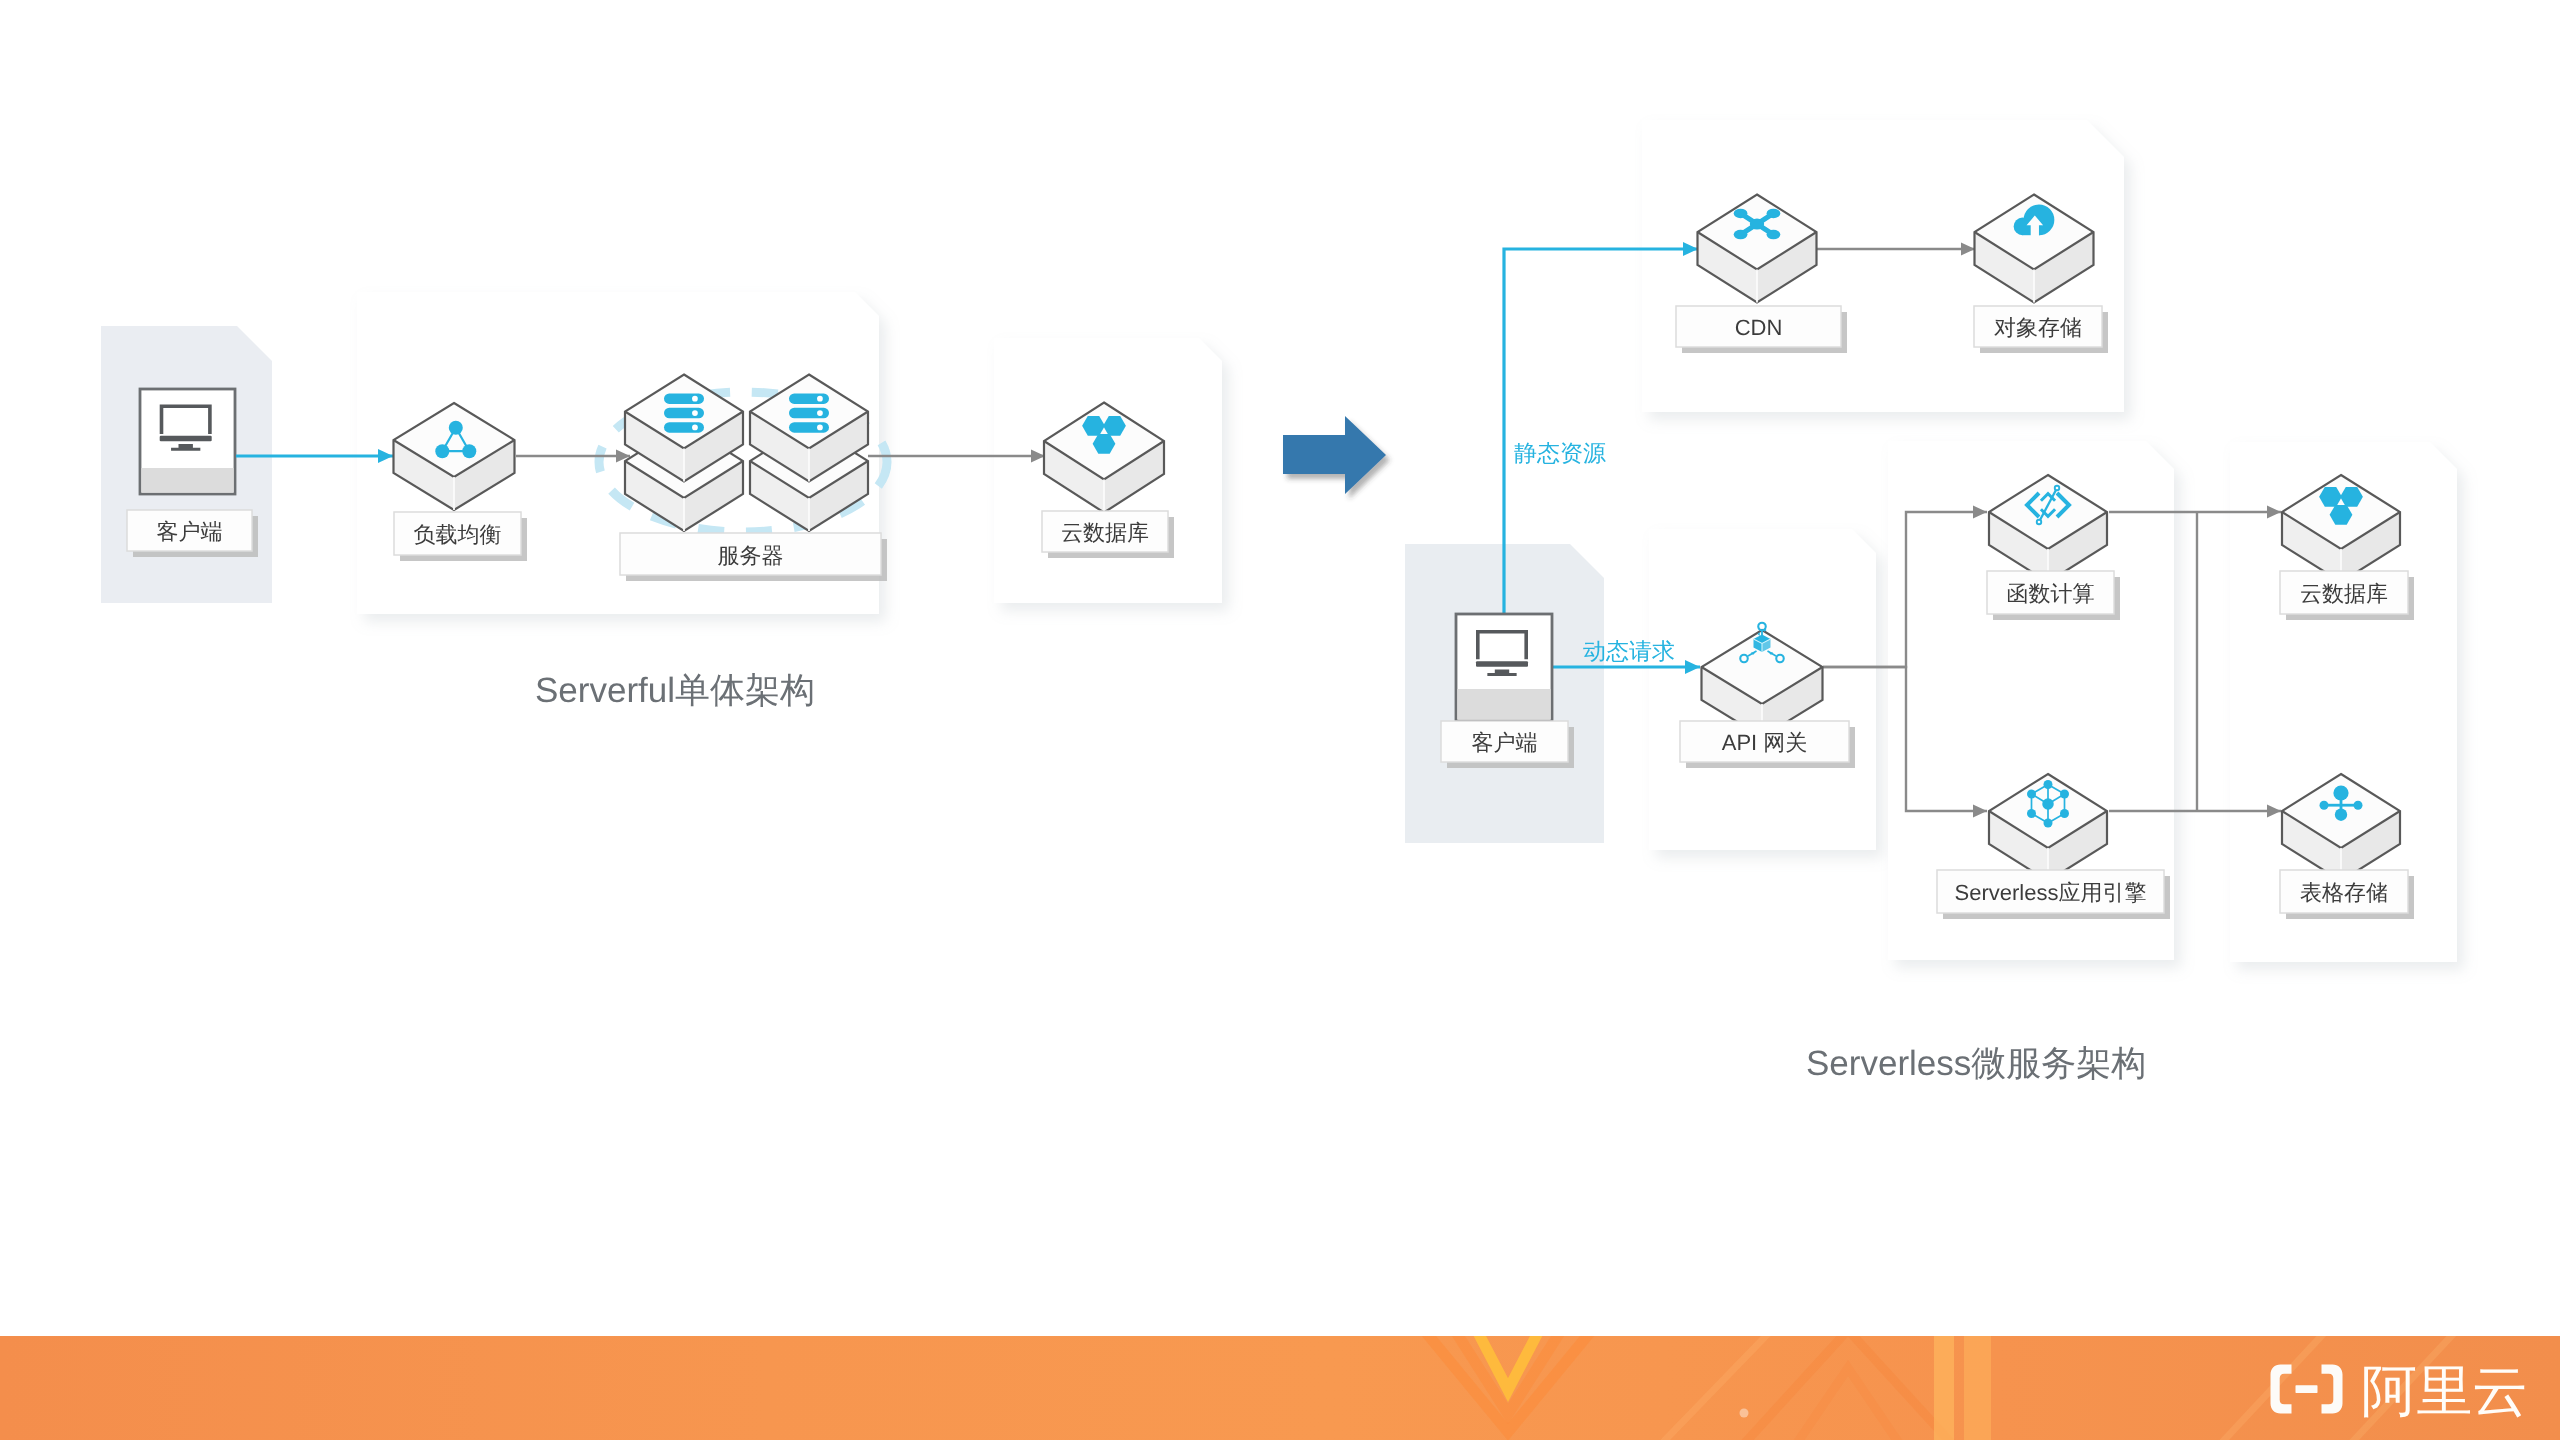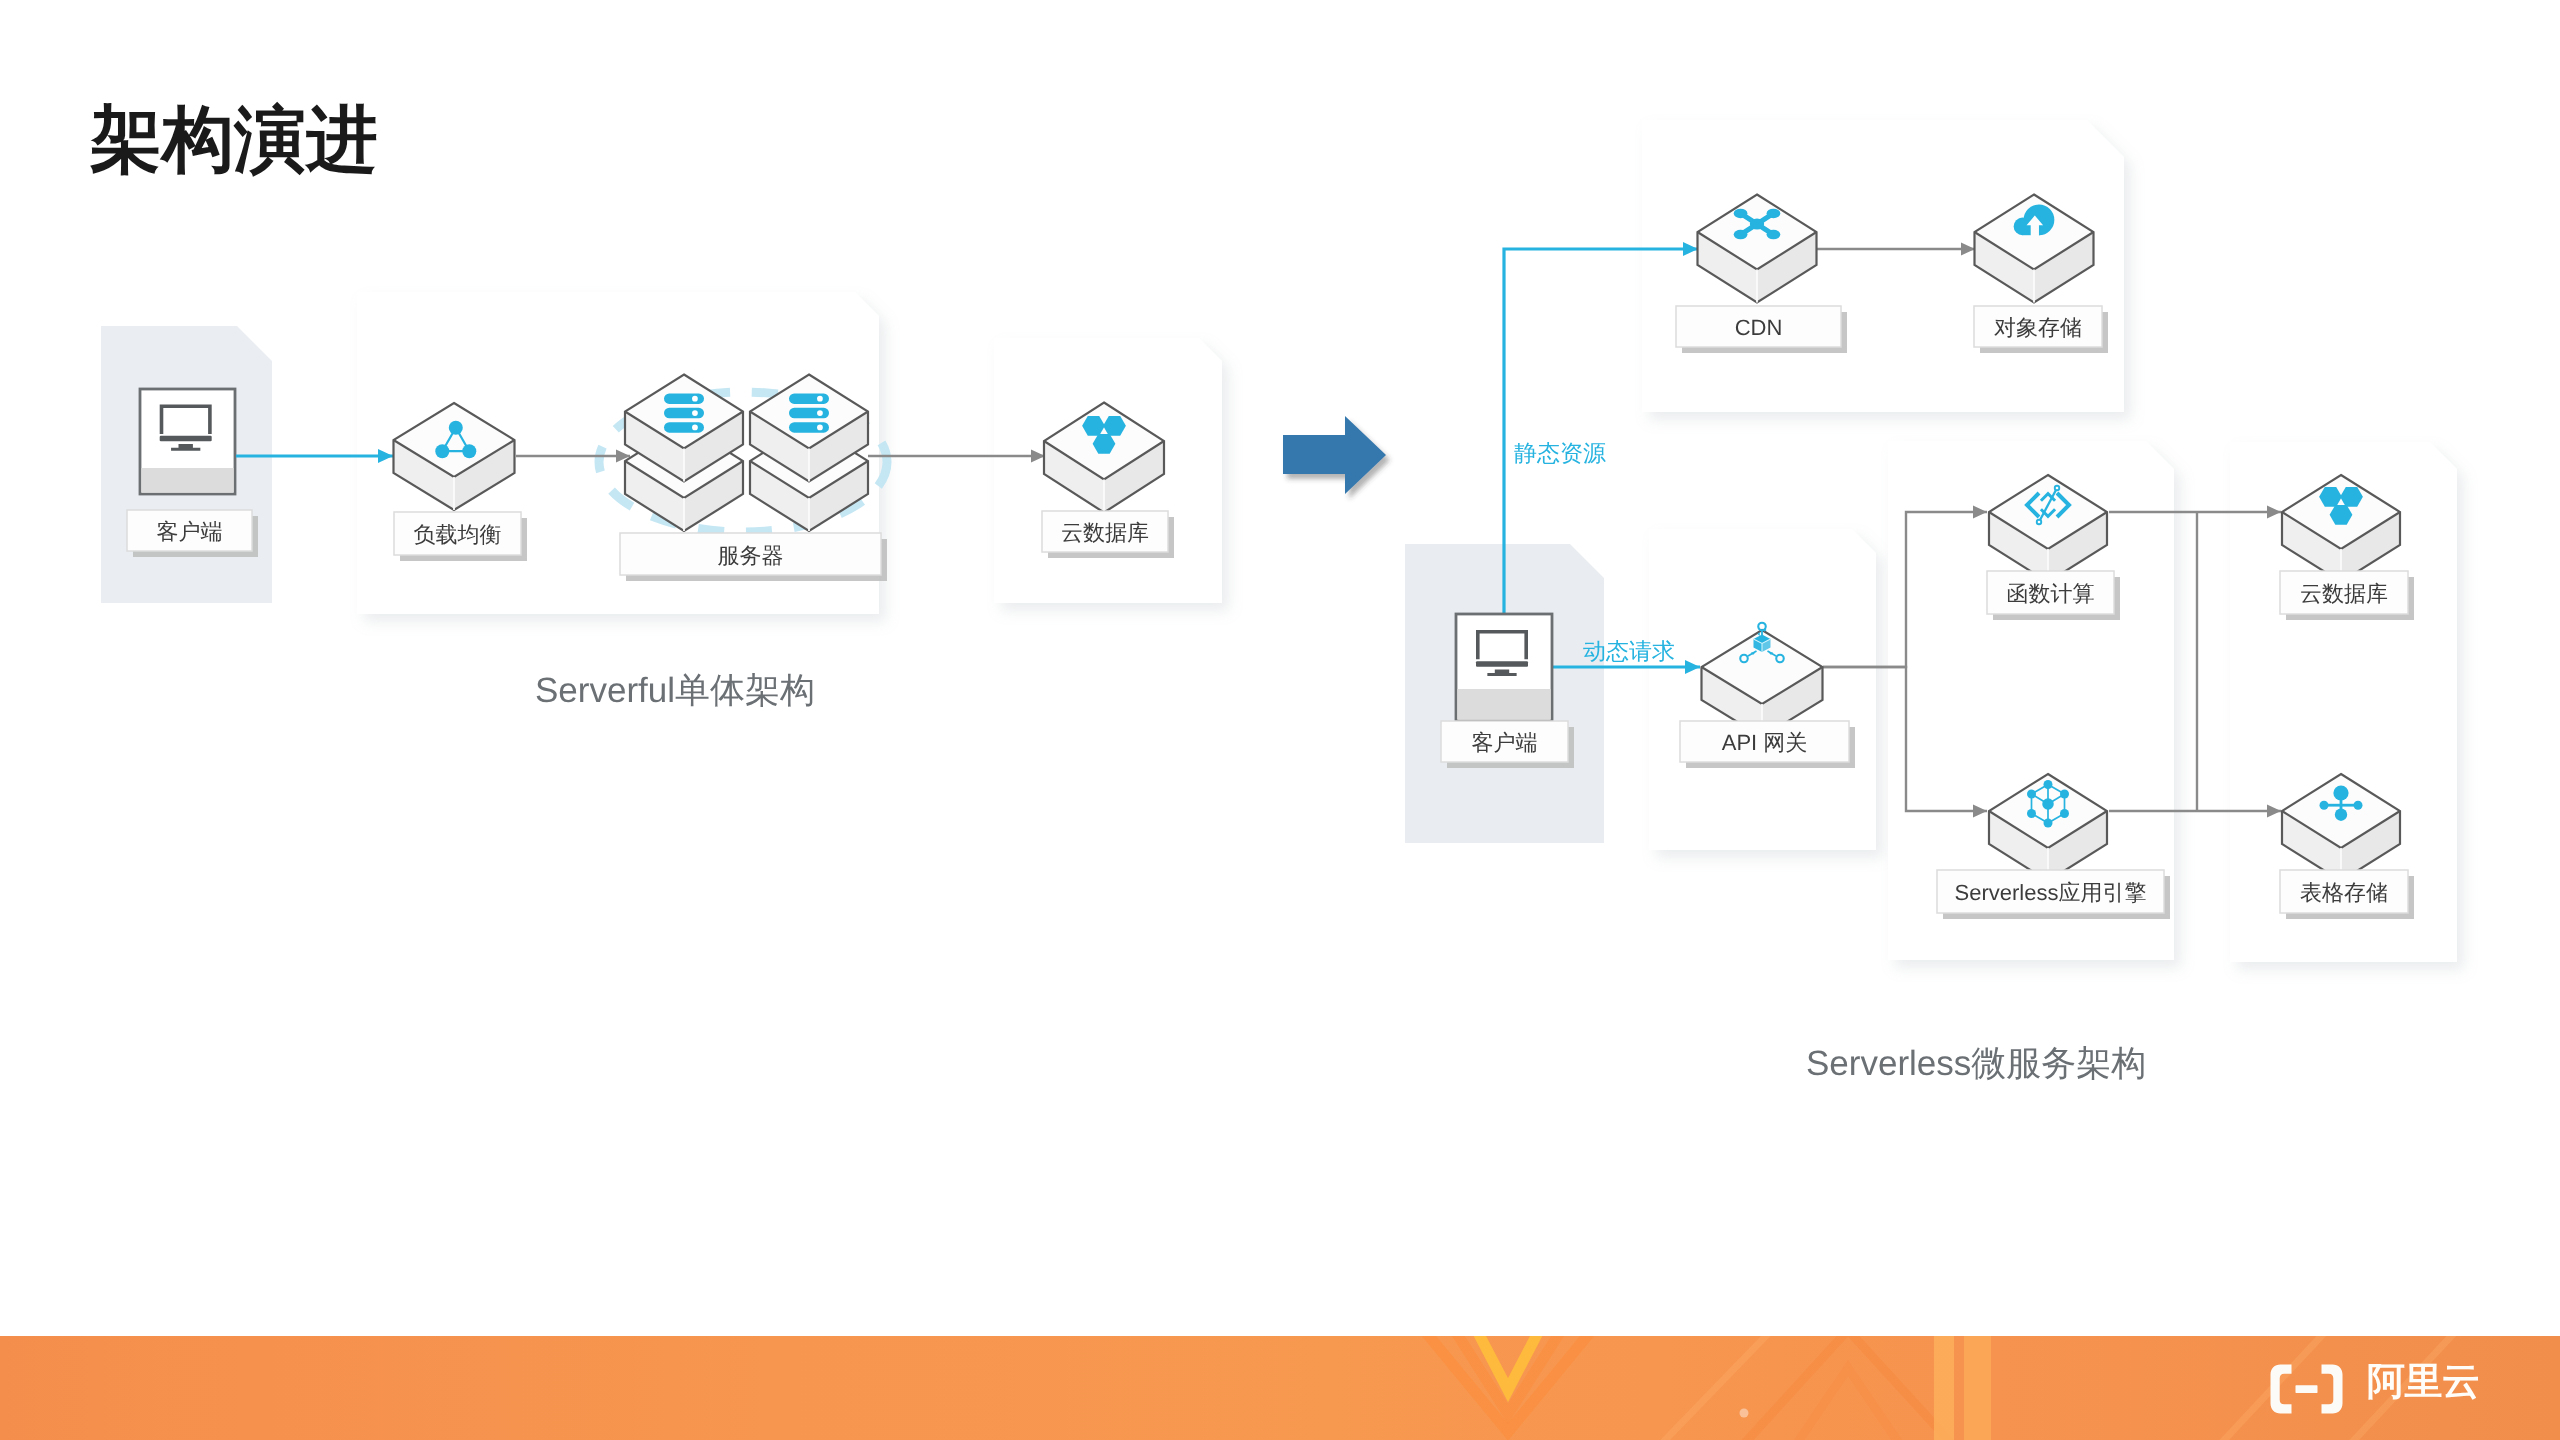--- a/index.html
+++ b/index.html
@@ -6,27 +6,26 @@
 body{width:2560px;height:1440px;overflow:hidden;position:relative;
      font-family:"Liberation Sans",sans-serif;
      -webkit-font-smoothing:antialiased;text-rendering:geometricPrecision;}
 svg text{-webkit-font-smoothing:antialiased;}
 #stage{position:absolute;left:0;top:0;width:2560px;height:1440px;background:#fff;}
 #title{position:absolute;left:90px;top:104px;font-size:72px;font-weight:700;
        color:#1a1a1a;line-height:1;opacity:0.999;}
 svg.lay{position:absolute;left:0;top:0;width:2560px;height:1440px;overflow:visible;opacity:0.999;}
 #footer{position:absolute;left:0;top:1336px;width:2560px;height:104px;overflow:hidden;}
 #brandwrap{position:absolute;left:2270px;top:1364px;display:flex;align-items:flex-start;}
-#brandtext{color:#fffdf9;font-size:38px;font-weight:700;letter-spacing:-0.5px;line-height:1;margin-left:24px;margin-top:-1px;}
+#brandtext{color:#fffdf9;font-size:56px;font-weight:400;letter-spacing:-0.5px;line-height:1;margin-left:18px;margin-top:-1px;}
 </style>
 </head>
 <body>
 
 <div id="stage">
-<div id="title">架构演进</div>
 <svg class="lay" viewBox="0 0 2560 1440">
       <defs>
 <filter id="pshadow" x="-15%" y="-15%" width="140%" height="140%">
   <feDropShadow dx="7" dy="8" stdDeviation="7" flood-color="#9aa3ab" flood-opacity="0.20"></feDropShadow>
 </filter>
 <filter id="bashadow" x="-25%" y="-25%" width="160%" height="170%">
   <feDropShadow dx="4" dy="5" stdDeviation="2.5" flood-color="#3a3a3a" flood-opacity="0.38"></feDropShadow>
 </filter>
 </defs>
 <g>

